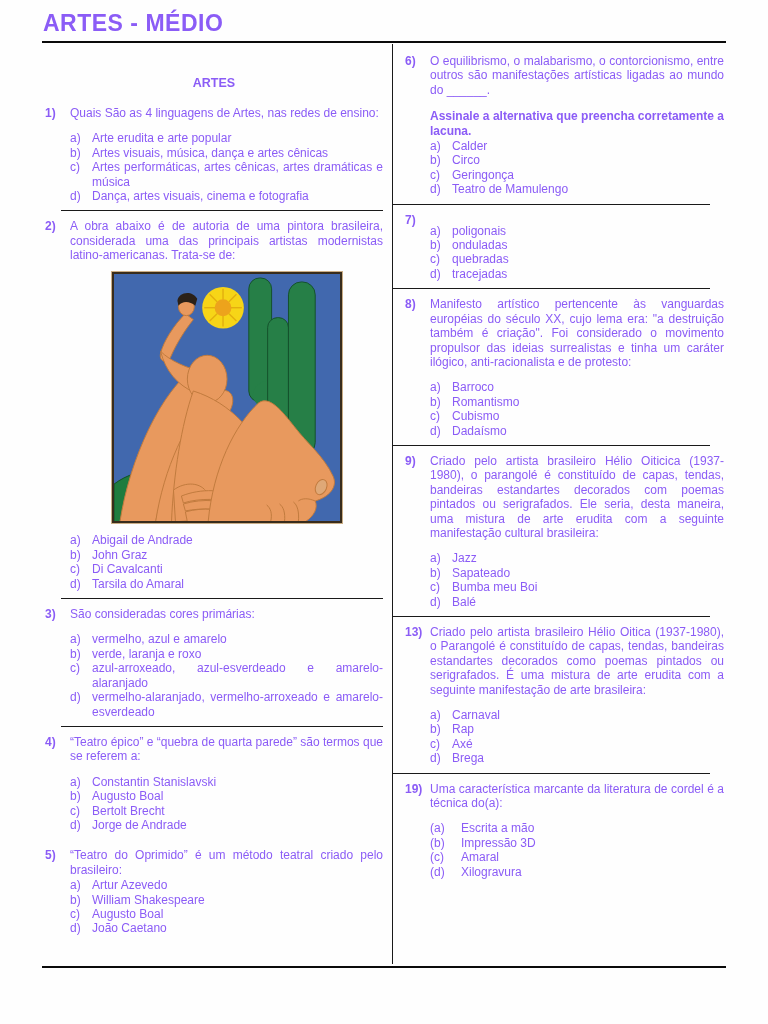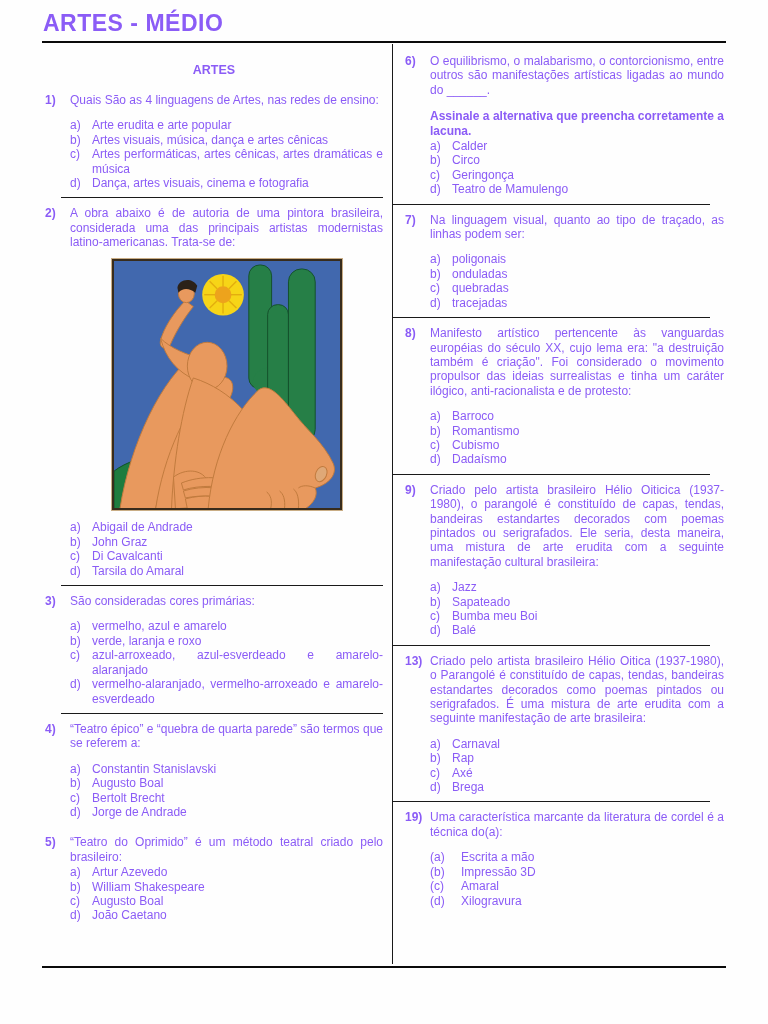--- a/index.html
+++ b/index.html
@@ -9,21 +9,21 @@
     background:#fefefe; color:#8b5cf6;
     font-family:"Liberation Sans", sans-serif;
   }
   .doc-title {
     position:absolute; left:43px; top:10px; margin:0;
     font-size:23px; font-weight:bold; letter-spacing:.5px;
   }
   .rule-top    { position:absolute; left:42px; top:41px;  width:684px; height:2px; background:#0a0a0a; }
   .rule-bottom { position:absolute; left:42px; top:966px; width:684px; height:2px; background:#0a0a0a; }
   .cols { position:absolute; left:42px; top:44px; width:684px; height:920px; display:flex; overflow:hidden; }
-  .col-left  { width:350px; flex:none; padding:3px 9px 0 3px; }
+  .col-left  { width:350px; flex:none; padding:16px 9px 0 3px; }
   .col-right { width:334px; flex:none; border-left:1.6px solid #1a1a1a; padding:10px 2px 0 12px; }
   .col-heading { text-align:center; font-weight:bold; font-size:12.5px; margin:16px 0 16px; }
   .q { font-size:12px; line-height:14.4px; margin-bottom:6px; }
   .q-row { display:flex; }
   .q-num { width:25px; flex:none; font-weight:bold; }
   .q-body { flex:1; min-width:0; }
   .q-text { margin:0; font-weight:normal; text-align:justify; }
   .q-instr { margin:12px 0 0 0; font-weight:bold; text-align:justify; }
   .opts { margin-top:11px; }
   .opts.no-gap { margin-top:1px; }
@@ -271,21 +271,20 @@
             </div>
           </div>
         </div>
       </section>
       <hr class="sep">
 
       <section class="q">
         <div class="q-row">
           <span class="q-num">7)</span>
           <div class="q-body">
-            <p class="q-text">Na linguagem visual, quanto ao tipo de traçado, as linhas podem ser:</p>
             <div class="opts">
               <div class="opt">
                   <span class="opt-letter">a)</span>
                   <span class="opt-text">poligonais</span>
                 </div>
               <div class="opt">
                   <span class="opt-letter">b)</span>
                   <span class="opt-text">onduladas</span>
                 </div>
               <div class="opt">

